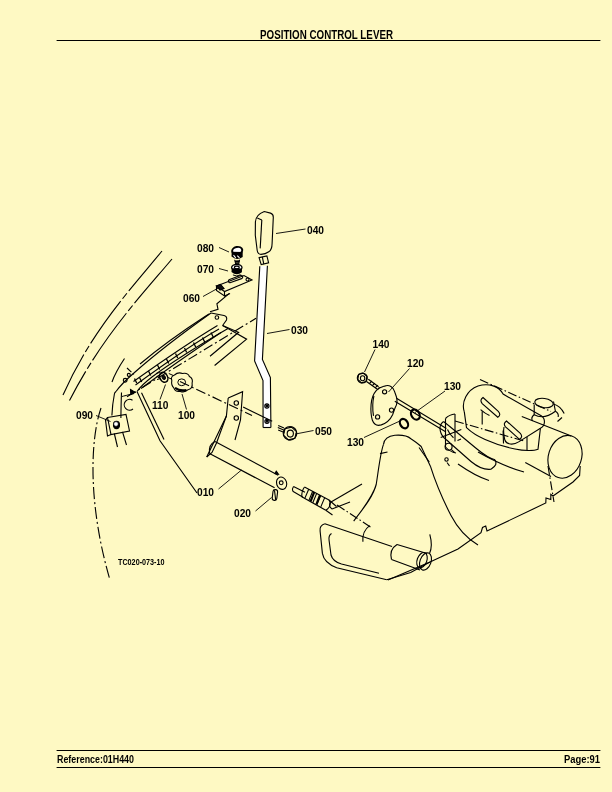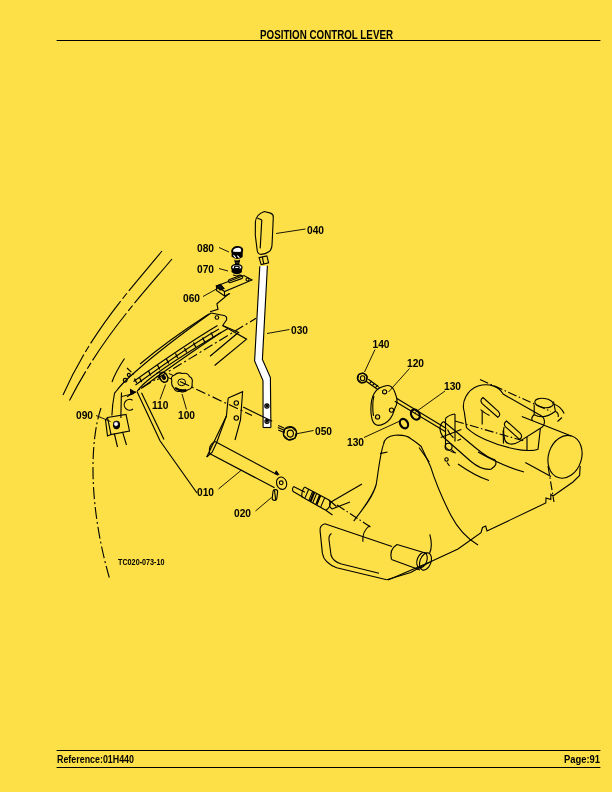--- a/index.html
+++ b/index.html
@@ -1,16 +1,16 @@
 <!DOCTYPE html>
 <html><head>
 <meta charset="utf-8">
 <style>
   html,body{margin:0;padding:0;background:#ffffff;}
-  #page{position:relative;width:612px;height:792px;background:#fde047;overflow:hidden;
+  #page{position:relative;width:612px;height:792px;background:#fef9c3;overflow:hidden;
         font-family:"Liberation Sans", sans-serif;}
   svg{position:absolute;left:0;top:0;}
   text{font-family:"Liberation Sans", sans-serif;font-weight:bold;fill:#000;}
 </style>
 </head>
 <body>
 <div id="page">
 <svg width="612" height="792" viewBox="0 0 612 792">
 <g stroke="#000" stroke-width="1" fill="none" stroke-linecap="round" stroke-linejoin="round">
 

